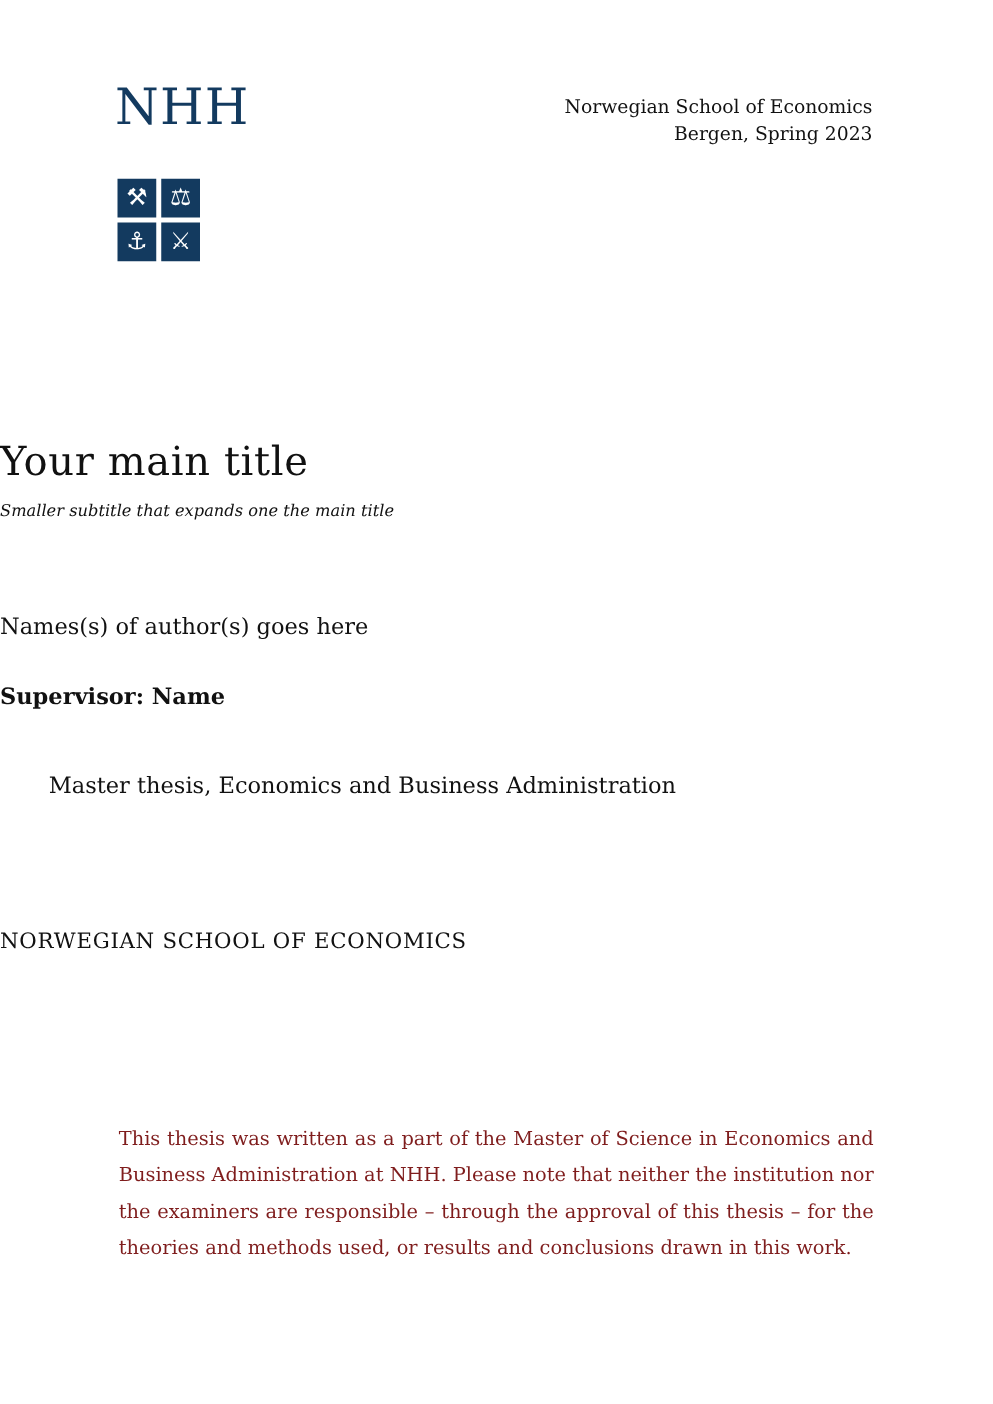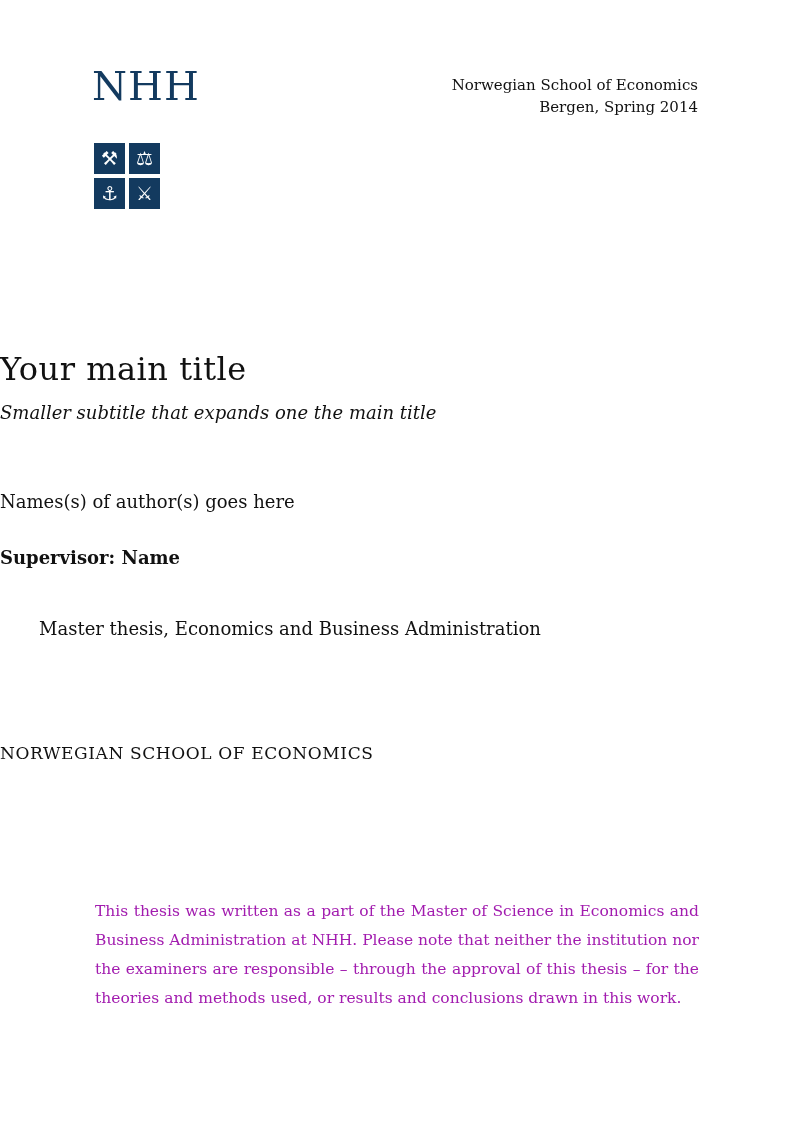--- a/index.html
+++ b/index.html
@@ -66,21 +66,21 @@
     width: 794px;
   }
   .main-title {
     top: 350px;
     font-size: 32px;
     font-weight: 400;
     letter-spacing: 0.5px;
   }
   .subtitle {
     top: 402px;
-    font-size: 18px;
+    font-size: 13px;
     font-style: italic;
   }
   .authors {
     top: 491px;
     font-size: 18px;
     font-weight: 400;
   }
   .supervisor {
     top: 527px;
     font-size: 18px;
@@ -104,33 +104,33 @@
 
   
   .disclaimer {
     position: absolute;
     left: 95px;
     top: 897px;
     width: 604px;
     font-size: 15.5px;
     line-height: 29px;
     text-align: justify;
-    color: #a21caf;
+    color: #7f1d1d;
   }
 </style>
 </head>
 <body>
 
 <div class="page">
 
   <div class="logo-text">NHH</div>
 
   <div class="affiliation">
     <div>Norwegian School of Economics</div>
-    <div>Bergen, Spring 2014</div>
+    <div>Bergen, Spring 2023</div>
   </div>
 
   <div class="crest-grid">
     <div class="crest-cell">⚒</div>
     <div class="crest-cell">⚖</div>
     <div class="crest-cell">⚓</div>
     <div class="crest-cell">⚔</div>
   </div>
 
   <div class="centered main-title">Your main title</div>

